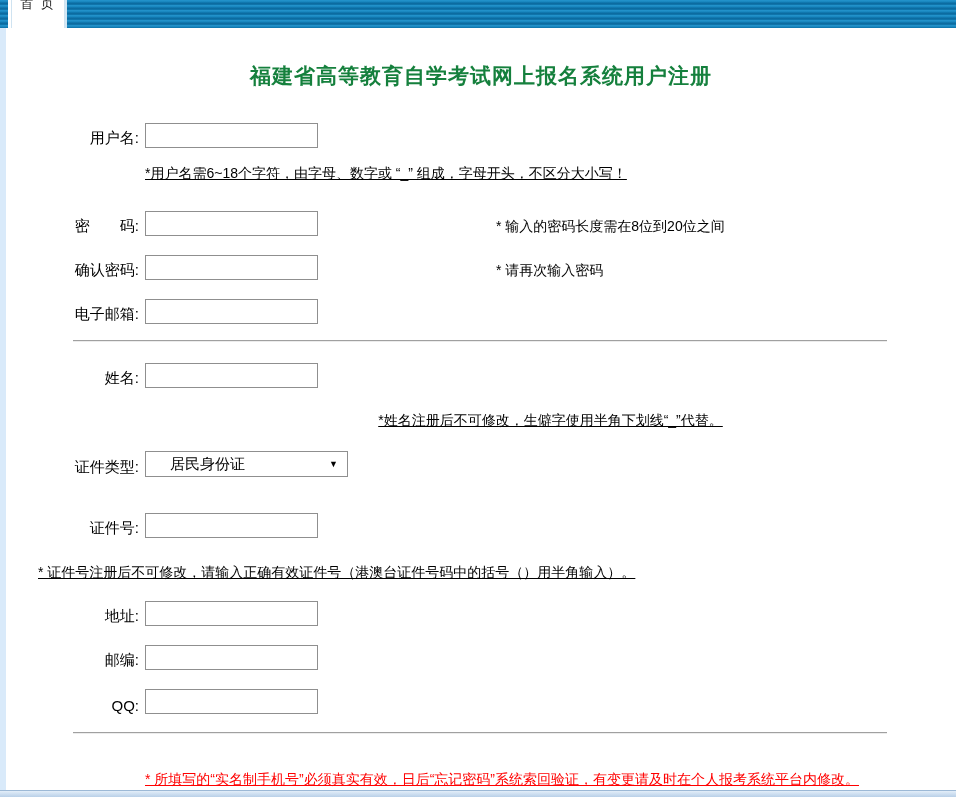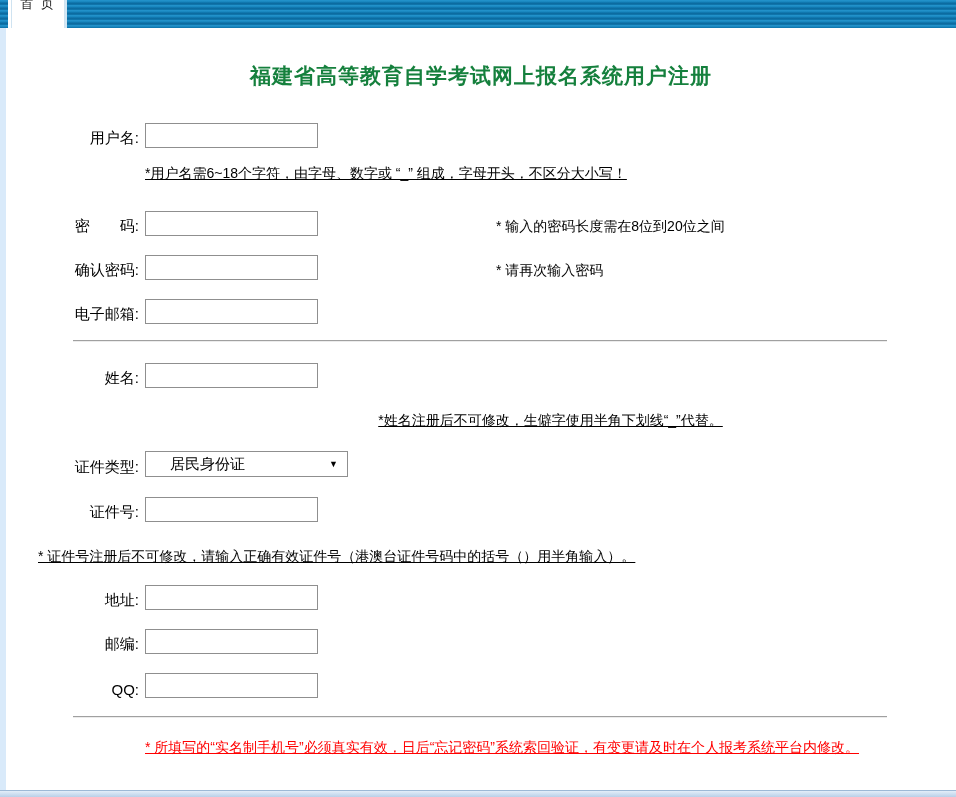--- a/index.html
+++ b/index.html
@@ -73,21 +73,21 @@
   .hint{
     font-size:14px;line-height:19px;margin-left:139px;white-space:nowrap;text-decoration:underline;
   }
   .hint.red{color:#ff0000;}
   hr.div{
     border:none;height:0;
     border-top:1px solid #a0a0a0;border-bottom:1px solid #ececec;
     width:814px;margin:16px 0 0 67px;
   }
   
-  .mt16{margin-top:16px;} .mt18{margin-top:20px;} .mt19{margin-top:19px;}
+  .mt16{margin-top:16px;} .mt18{margin-top:36px;} .mt19{margin-top:19px;}
   .mt21{margin-top:21px;} .mt23{margin-top:23px;text-align:center;} .mt25{margin-top:25px;margin-left:32px;}
   .mt28{margin-top:28px;}
 </style>
 </head>
 <body>
 
 <div class="left-strip"></div>
 
 <div class="topbar">
   <div class="corner blue-stripes"></div>

